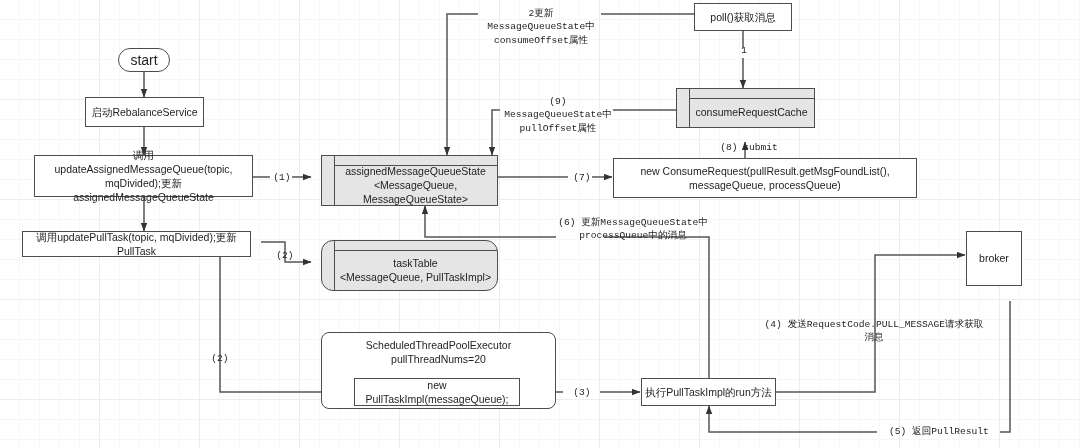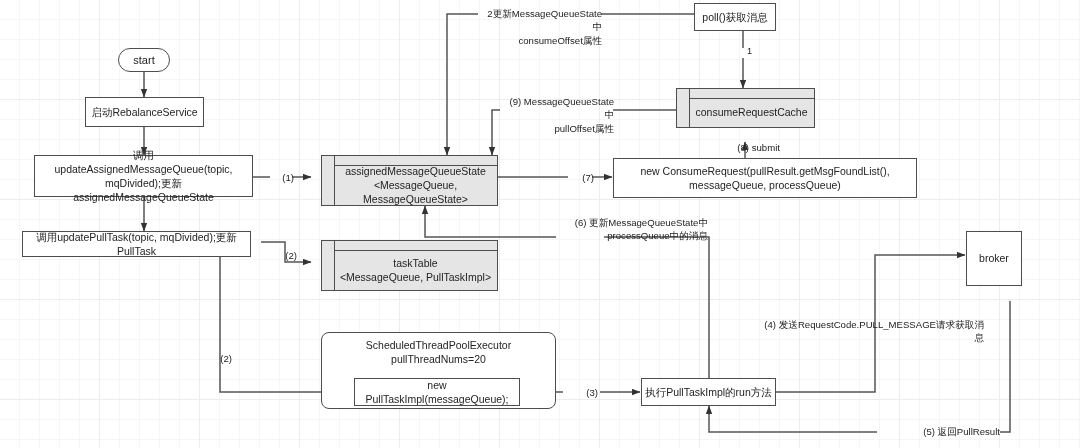--- a/index.html
+++ b/index.html
@@ -27,36 +27,37 @@
     box-sizing:border-box;
     background:#ffffff;
     border:1.6px solid #4d4d4d;
     color:#232323;
     display:flex;align-items:center;justify-content:center;
     text-align:center;
     line-height:1.35;
     font-size:10.5px;
     white-space:pre-line;
   }
-  .node.start{border-radius:16px;font-size:11px;}
+  .node.start{border-radius:16px;font-size:14px;}
   .node.rounded{border-radius:8px;align-items:flex-start;padding-top:5px;}
   
   .coll{position:absolute;box-sizing:border-box;background:#e5e5e5;border:1.6px solid #4d4d4d;}
   .coll .gutter{position:absolute;left:0;top:0;bottom:0;width:12px;border-right:1.6px solid #4d4d4d;}
   .coll .topstrip{position:absolute;left:12px;right:0;top:0;height:9px;border-bottom:1.6px solid #4d4d4d;}
   .coll .collbody{position:absolute;left:12px;right:0;top:9px;bottom:0;
     display:flex;align-items:center;justify-content:center;text-align:center;
     font-size:10.5px;color:#232323;line-height:1.35;white-space:pre-line;}
   .lbl{
     position:absolute;
     font-size:9.6px;color:#232323;
     white-space:pre-line;line-height:1.4;
-    text-align:right;
+    text-align:center;
     background:transparent;
     pointer-events:none;
+    font-family:Liberation Mono, monospace;
   }
   .lbl.small{font-size:9.2px;}
 </style>
 </head>
 <body>
 
 <div id="canvas"></div>
 
 <svg id="wires" xmlns="http://www.w3.org/2000/svg">
   <defs>
@@ -116,21 +117,21 @@
 
 <div class="node" style="left:22px;top:231px;width:229px;height:26px;padding:0 5px;">调用updatePullTask(topic, mqDivided);更新PullTask</div>
 
 <div class="coll" style="left:321px;top:155px;width:177px;height:51px;">
   <div class="gutter"></div>
   <div class="topstrip"></div>
   <div class="collbody">assignedMessageQueueState
 &lt;MessageQueue, MessageQueueState&gt;</div>
 </div>
 
-<div class="coll" style="left:321px;top:240px;width:177px;height:51px;">
+<div class="coll" style="left:321px;top:240px;width:177px;height:51px;border-radius:12px;">
   <div class="gutter"></div>
   <div class="topstrip"></div>
   <div class="collbody">taskTable
 &lt;MessageQueue, PullTaskImpl&gt;</div>
 </div>
 
 <div class="coll" style="left:676px;top:88px;width:139px;height:40px;">
   <div class="gutter"></div>
   <div class="topstrip"></div>
   <div class="collbody">consumeRequestCache</div>
@@ -138,21 +139,21 @@
 
 <div class="node rounded" style="left:321px;top:332px;width:235px;height:77px;">ScheduledThreadPoolExecutor
 pullThreadNums=20</div>
 
 <div class="node" style="left:354px;top:378px;width:166px;height:28px;">new PullTaskImpl(messageQueue);</div>
 
 <div class="node" style="left:641px;top:378px;width:135px;height:28px;">执行PullTaskImpl的run方法</div>
 
 <div class="node" style="left:966px;top:231px;width:56px;height:55px;">broker</div>
 
-<div class="node" style="left:694px;top:3px;width:82px;height:28px;">poll()获取消息</div>
+<div class="node" style="left:694px;top:3px;width:98px;height:28px;">poll()获取消息</div>
 
 <div class="node" style="left:613px;top:158px;width:304px;height:40px;padding:0 5px;">new ConsumeRequest(pullResult.getMsgFoundList(),
 messageQueue, processQueue)</div>
 
 <div class="lbl" style="left:270px;top:171px;width:24px;">(1)</div>
 
 <div class="lbl" style="left:273px;top:249px;width:24px;">(2)</div>
 
 <div class="lbl" style="left:208px;top:352px;width:24px;">(2)</div>
 

